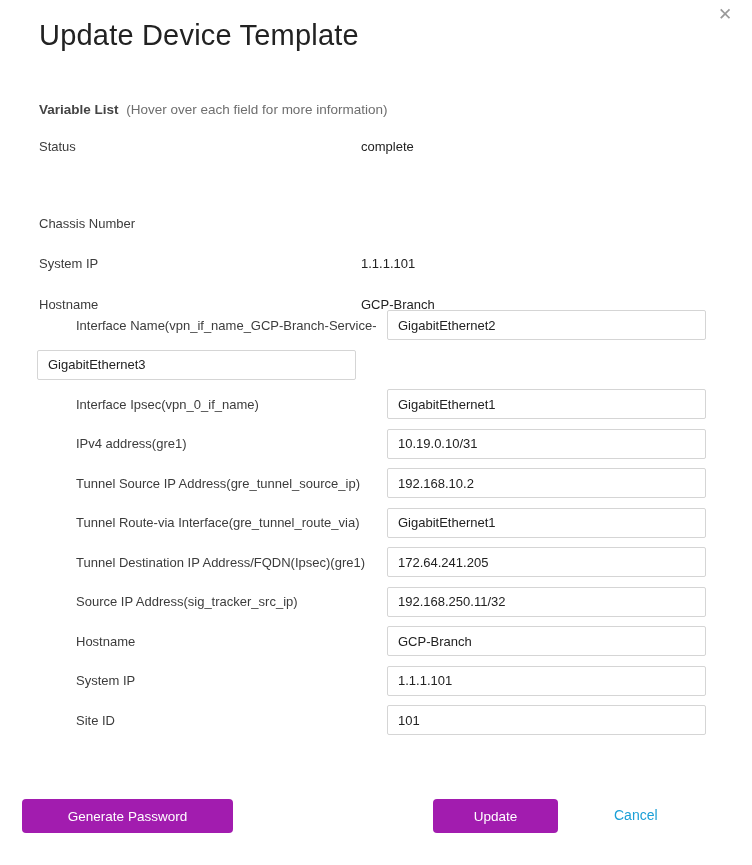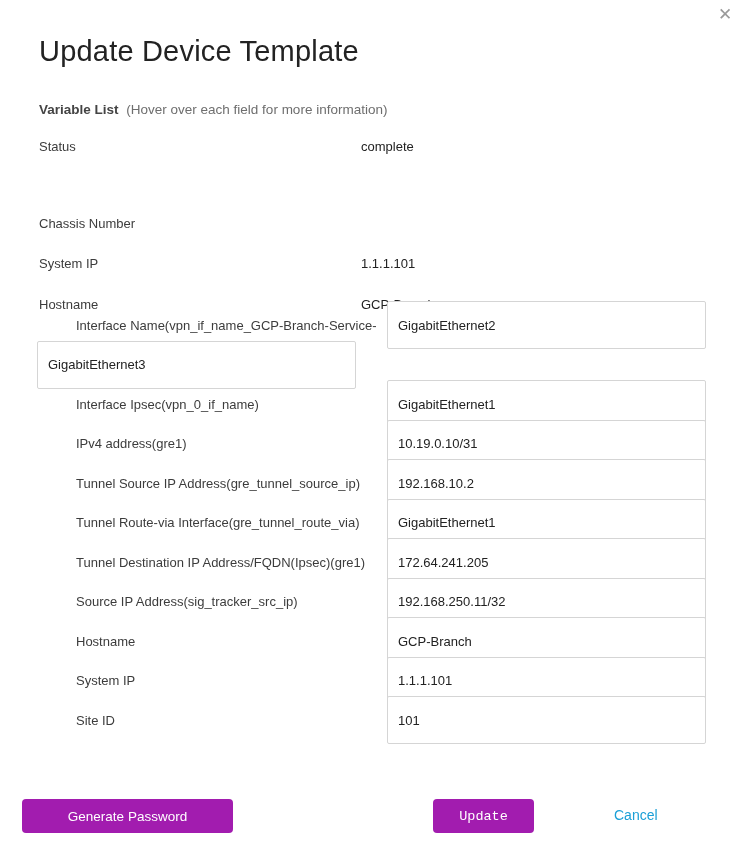--- a/index.html
+++ b/index.html
@@ -12,21 +12,21 @@
   .dialog { position:relative; width:752px; height:865px; background:#fff; }
 
   .close-btn {
     position:absolute; top:4px; right:16px;
     font-size:17px; color:#9a9a9a; cursor:pointer;
     width:22px; height:22px; line-height:22px; text-align:center;
     font-weight:300;
   }
 
   .title {
-    position:absolute; left:39px; top:35px;
+    position:absolute; left:39px; top:19px;
     font-size:29px; font-weight:300; color:#222;
     letter-spacing:0.2px;
   }
 
   .section-header { position:absolute; left:39px; top:102px; font-size:13.5px; white-space:nowrap; }
   .section-header .heading { font-weight:bold; color:#444; }
   .section-header .hint { font-weight:normal; color:#6e6e6e; margin-left:4px; }
 
   .rows { position:absolute; left:0; top:139px; width:752px; }
 
@@ -43,34 +43,34 @@
   .row-sysip    { margin-top:25px; }
   .row-hostname { margin-top:26px; }
 
   .field-rows { position:absolute; left:0; top:310px; width:752px; }
   .field-row { display:flex; align-items:center; height:30px; margin-bottom:9.5px;margin-left:37px; }
   .field-label {
     width:311px; margin-left:39px; font-size:13px; color:#3c3c3c;
     white-space:nowrap; overflow:hidden; flex:none;
   }
   .field-input {
-    width:319px; height:48px; flex:none;
+    width:319px; height:30px; flex:none;
     border:1px solid #d5d5d5; border-radius:2px; background:#fff;
     font-family:"Liberation Sans","DejaVu Sans",sans-serif;
     font-size:13px; color:#222; padding:0 8px 0 10px; outline:none;
   }
 
   .footer { position:absolute; left:0; top:799px; width:752px; height:34px; }
   .btn {
     position:absolute; top:0; height:34px; border:none; border-radius:4px;
     background:#a21caf; color:#fff; font-size:13.5px; cursor:pointer;
     font-family:"Liberation Sans","DejaVu Sans",sans-serif;
   }
   .btn-generate { left:22px;  width:211px; }
-  .btn-update   { left:433px; width:101px;font-family:Liberation Mono, monospace; }
+  .btn-update   { left:433px; width:125px; }
   .link-cancel {
     position:absolute; left:614px; top:8px; font-size:14px;
     color:#1BA0D7; cursor:pointer; background:none; border:none;
     font-family:"Liberation Sans","DejaVu Sans",sans-serif;
   }
 </style>
 </head>
 <body>
 
 <div class="dialog">

